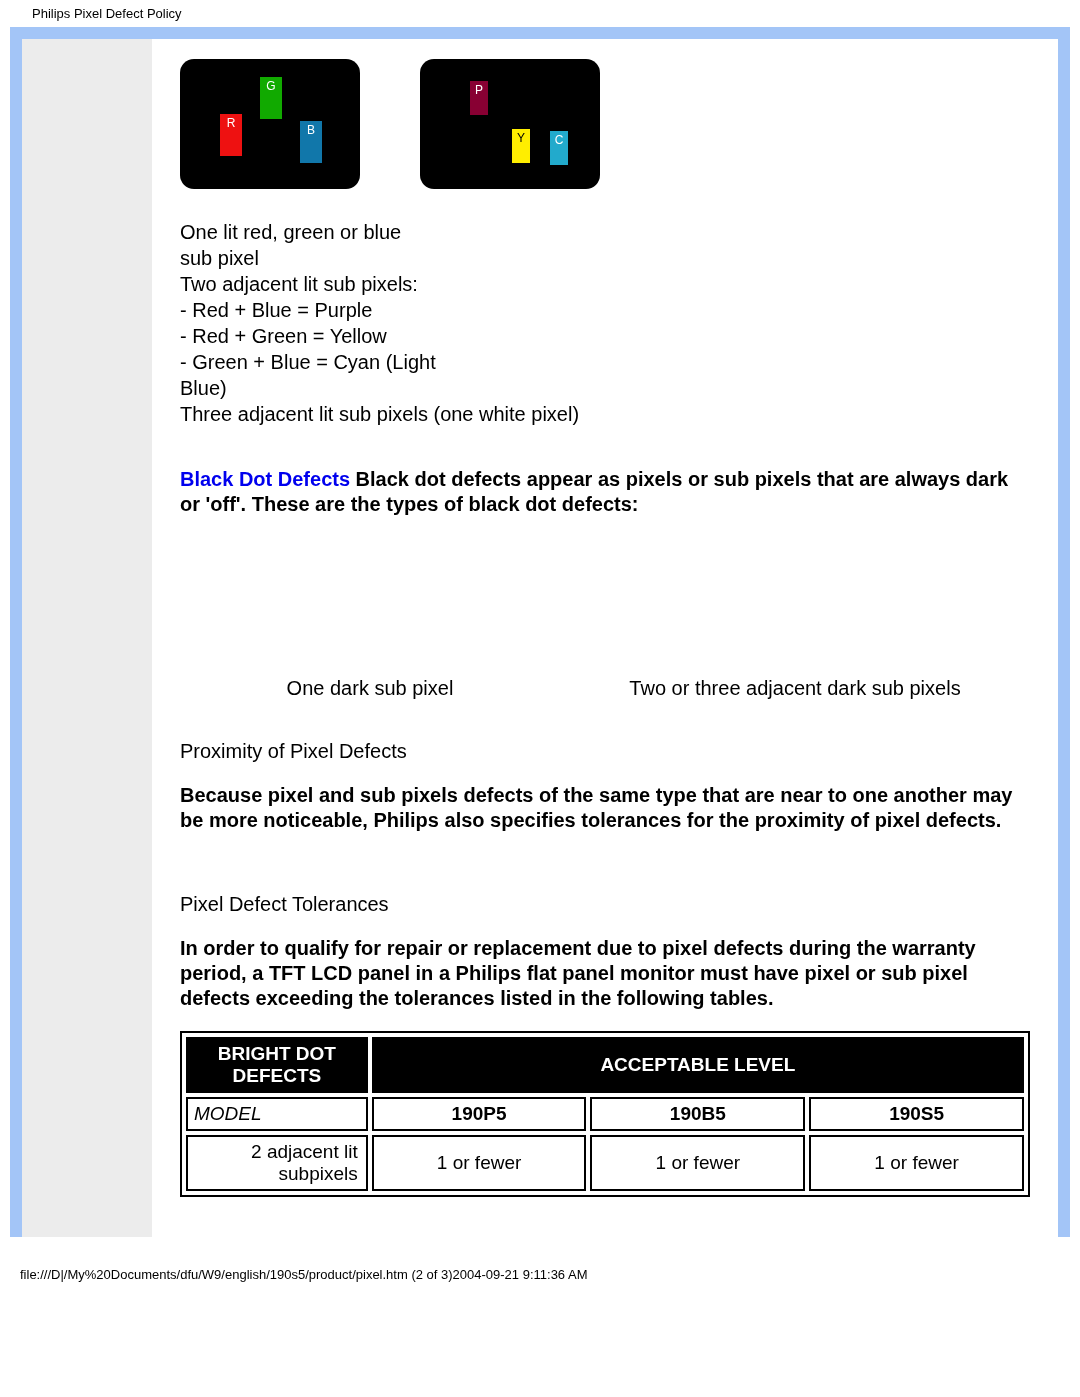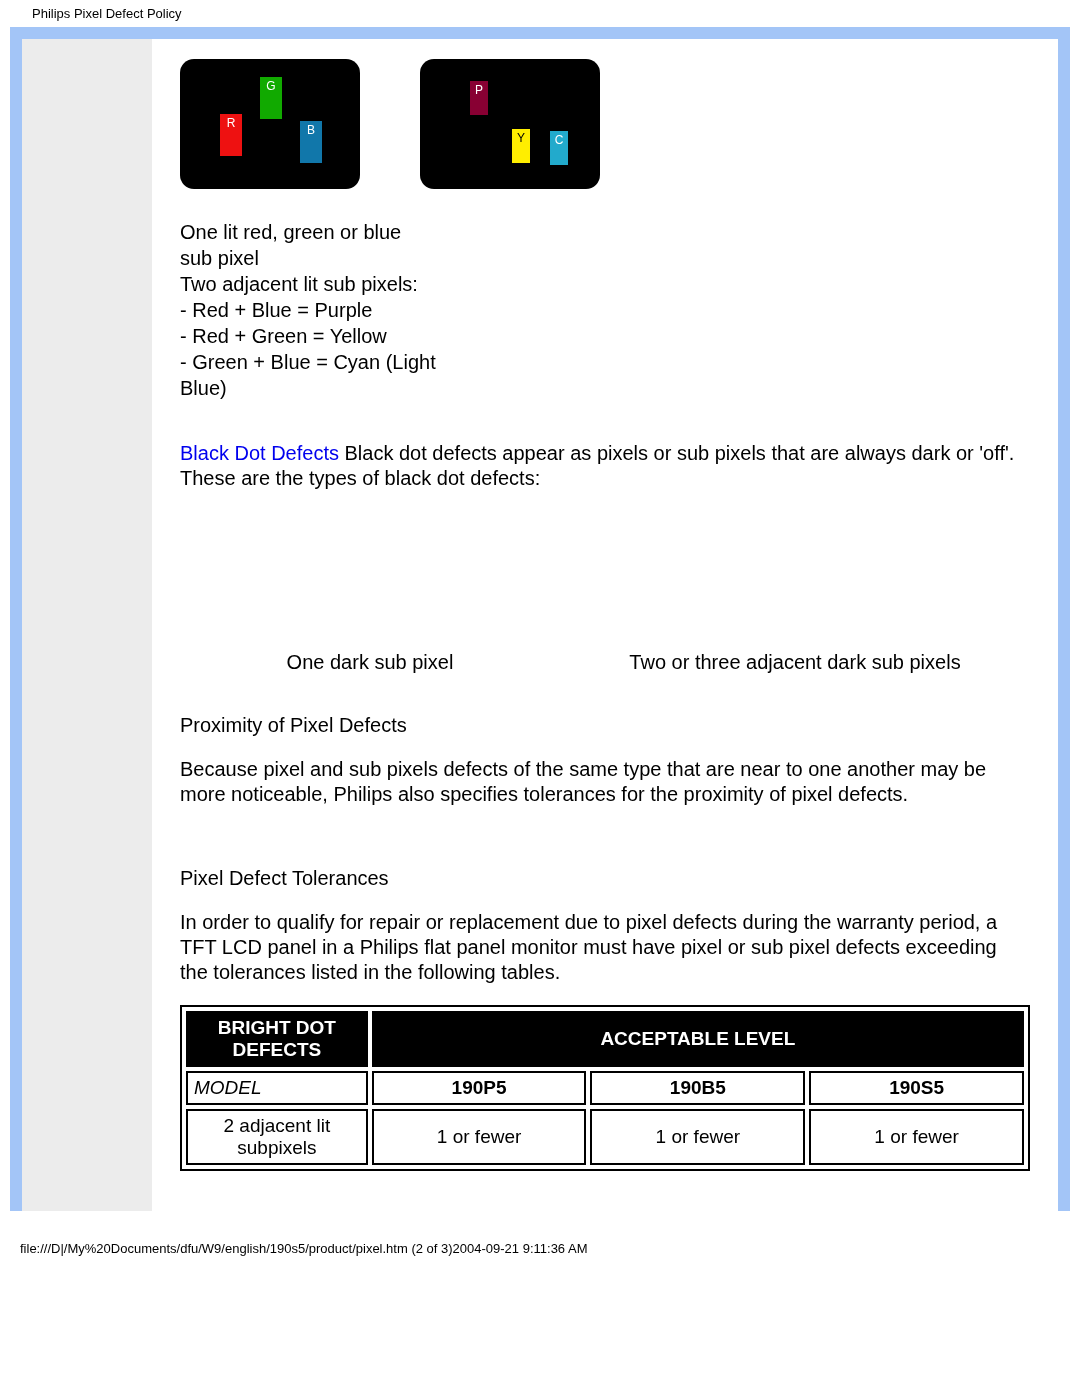--- a/index.html
+++ b/index.html
@@ -72,21 +72,21 @@
     line-height:1.3;
     flex-direction:column;
   }
   .caption-row > div{padding-right:8px;}
   .cap1{width:230px;}
   .cap2{width:300px;}
   .cap3{flex:1;}
 
   .link{color:#00e;}
 
-  p{margin:10px 0 20px 0;line-height:1.25;}
+  p{margin:10px 0 20px 0;line-height:1.25;font-weight:bold;}
 
   .dark-caption-row{
     display:flex;
     margin:160px 0 40px 0;
     font-size:20px;
   }
   .dark-caption-row .dc1{width:380px;text-align:center;}
   .dark-caption-row .dc2{flex:1;text-align:center;}
 
   h3{font-weight:normal;font-size:20px;margin:30px 0 20px 0;}
@@ -104,21 +104,21 @@
     font-size:19px;
   }
   th.hdr-dark{
     background:#000;color:#fff;font-weight:bold;text-align:center;
   }
   th.hdr-dark.center{text-align:center;}
   td.model{font-style:italic;padding-left:6px;}
   td.center{text-align:center;font-weight:bold;}
   tr.yellow td{background:#FFFF33;}
   tr.yellow td:first-child{text-align:left;font-weight:normal;}
-  tr.plain td:first-child{text-align:center;}
+  tr.plain td:first-child{text-align:right;}
   tr.plain td{text-align:center;}
 
   .footer{
     font-size:13px;
     padding:30px 0 10px 20px;
   }
 </style>
 </head>
 <body>
 
@@ -141,20 +141,21 @@
         <div class="chip small c">C</div>
       </div>
     </div>
 
     <div class="caption-row">
       <div class="cap1">One lit red, green or blue sub pixel</div>
       <div class="cap2" style="white-space:pre-line">Two adjacent lit sub pixels:
 - Red + Blue = Purple
 - Red + Green = Yellow
 - Green + Blue = Cyan (Light Blue)</div>
+      <div class="cap3">Three adjacent lit sub pixels (one white pixel)</div>
     </div>
 
     <p>
       <span class="link">Black Dot Defects</span><span> Black dot defects appear as pixels or sub pixels that are always dark or 'off'. These are the types of black dot defects:</span>
     </p>
 
     <div class="dark-caption-row">
       <div class="dc1">One dark sub pixel</div>
       <div class="dc2">Two or three adjacent dark sub pixels</div>
     </div>

